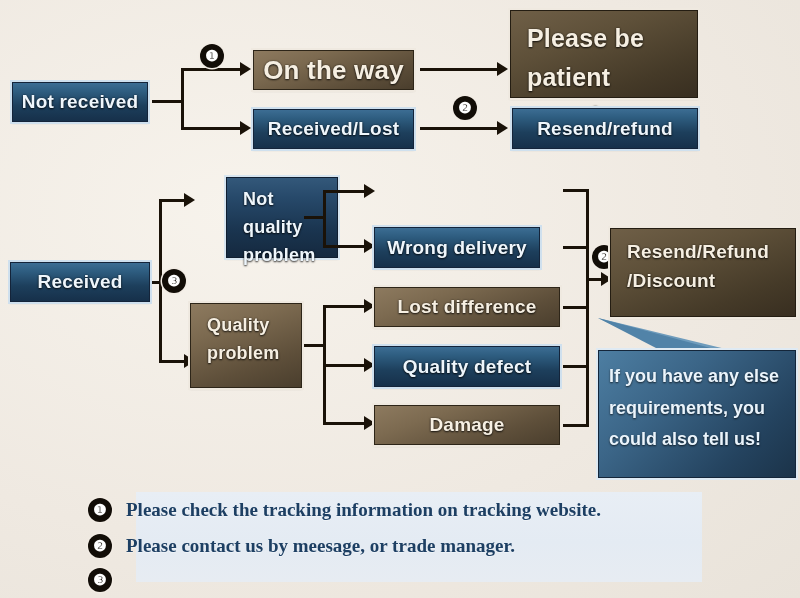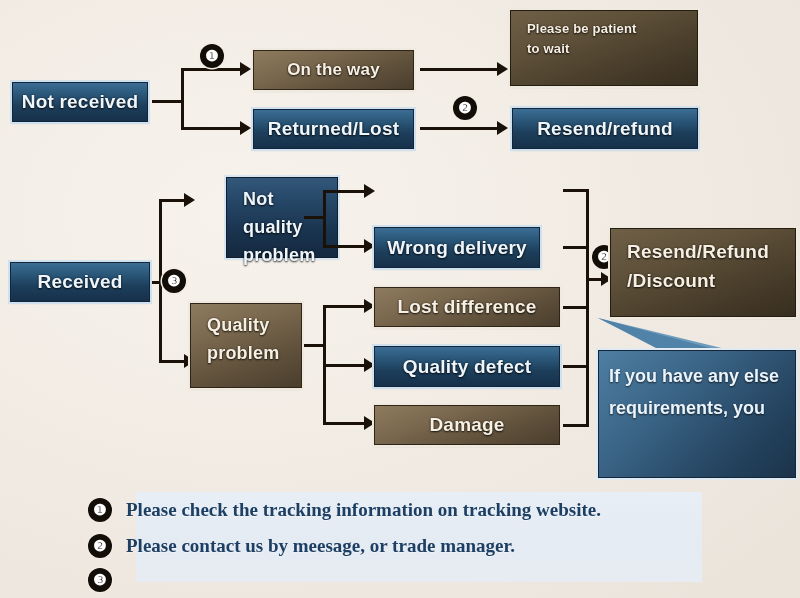--- a/index.html
+++ b/index.html
@@ -157,33 +157,33 @@
 
   <div class="line h" style="left:152px; top:100px; width:32px;"></div>
   <div class="line v" style="left:181px; top:68px; height:62px;"></div>
   <div class="line h" style="left:181px; top:68px; width:60px;"></div>
   <div class="arrow" style="left:240px; top:62px;"></div>
   <div class="line h" style="left:181px; top:127px; width:60px;"></div>
   <div class="arrow" style="left:240px; top:121px;"></div>
 
   <div class="badge" style="left:200px; top:44px;">❶</div>
 
-  <div class="node brown" style="left:253px; top:50px; width:161px; height:40px; font-size:17px;">On the way</div>
-
-  <div class="node blue" style="left:253px; top:109px; width:161px; height:40px; font-size:19px;">Returned/Lost</div>
+  <div class="node brown" style="left:253px; top:50px; width:161px; height:40px; font-size:26px;">On the way</div>
+
+  <div class="node blue" style="left:253px; top:109px; width:161px; height:40px; font-size:19px;">Received/Lost</div>
 
   <div class="line h" style="left:420px; top:68px; width:78px;"></div>
   <div class="arrow" style="left:497px; top:62px;"></div>
 
   <div class="line h" style="left:420px; top:127px; width:78px;"></div>
   <div class="arrow" style="left:497px; top:121px;"></div>
 
   <div class="badge" style="left:453px; top:96px;">❷</div>
 
-  <div class="node brown-dark multiline" style="left:510px; top:10px; width:188px; height:76px; font-size:13px;">
+  <div class="node brown-dark multiline" style="left:510px; top:10px; width:188px; height:88px; font-size:25px;">
     <span class="ln">Please be patient</span>
     <span class="ln">to wait</span>
   </div>
 
   <div class="node blue" style="left:512px; top:108px; width:186px; height:41px; font-size:19px;">Resend/refund</div>
 
   <div class="node blue" style="left:10px; top:262px; width:140px; height:40px; font-size:19px;">Received</div>
 
   <div class="line h" style="left:152px; top:281px; width:22px;"></div>
   <div class="line v" style="left:159px; top:199px; height:164px;"></div>
@@ -246,20 +246,21 @@
   </div>
 
   <svg id="bubble-tail-svg" style="position:absolute; left:598px; top:318px; width:140px; height:44px;" viewBox="0 0 140 44" preserveAspectRatio="none">
     <polygon points="0,0 70,34 140,34" fill="#6f9cbc"></polygon>
     <polygon points="0,0 58,30 120,32" fill="#5183a8"></polygon>
   </svg>
 
   <div id="bubble" style="left:598px; top:350px; width:198px; height:128px; font-size:18px;">
     <span class="ln">If you have any else</span>
     <span class="ln">requirements, you</span>
+    <span class="ln">could also tell us!</span>
   </div>
 
   <div id="legend-panel" style="left:136px; top:492px; width:566px; height:90px;"></div>
 
   <div class="legend-row" style="left:88px; top:498px;">
     <div class="badge">❶</div>
     <div class="legend-text">Please check the tracking information on tracking website.</div>
   </div>
 
   <div class="legend-row" style="left:88px; top:534px;">

